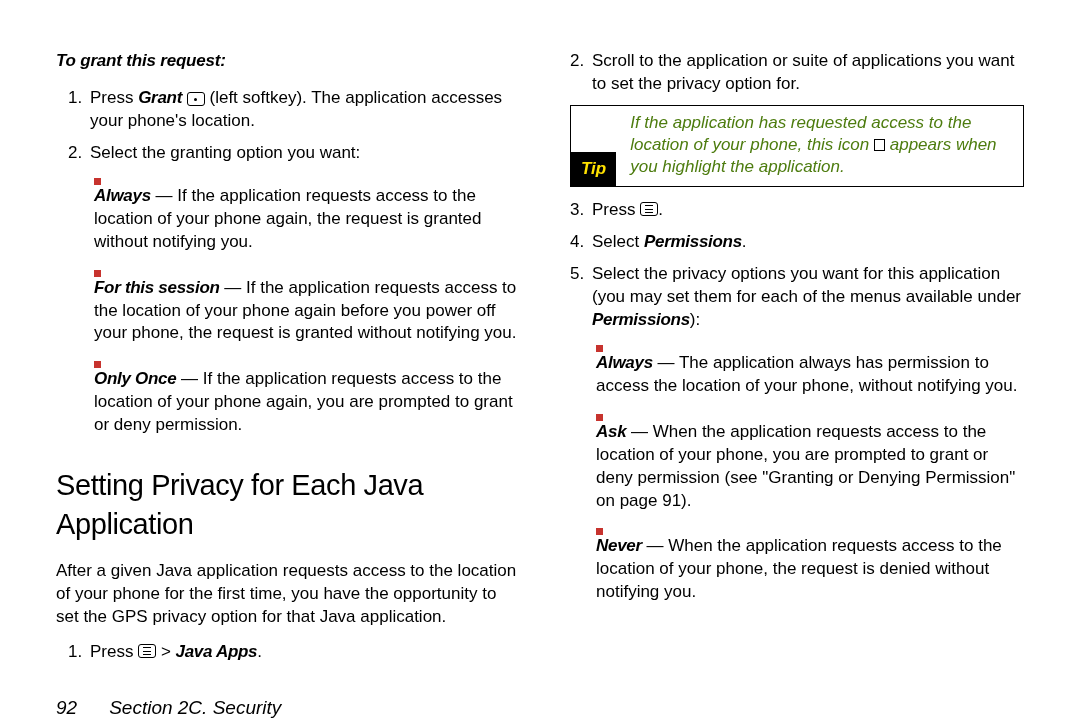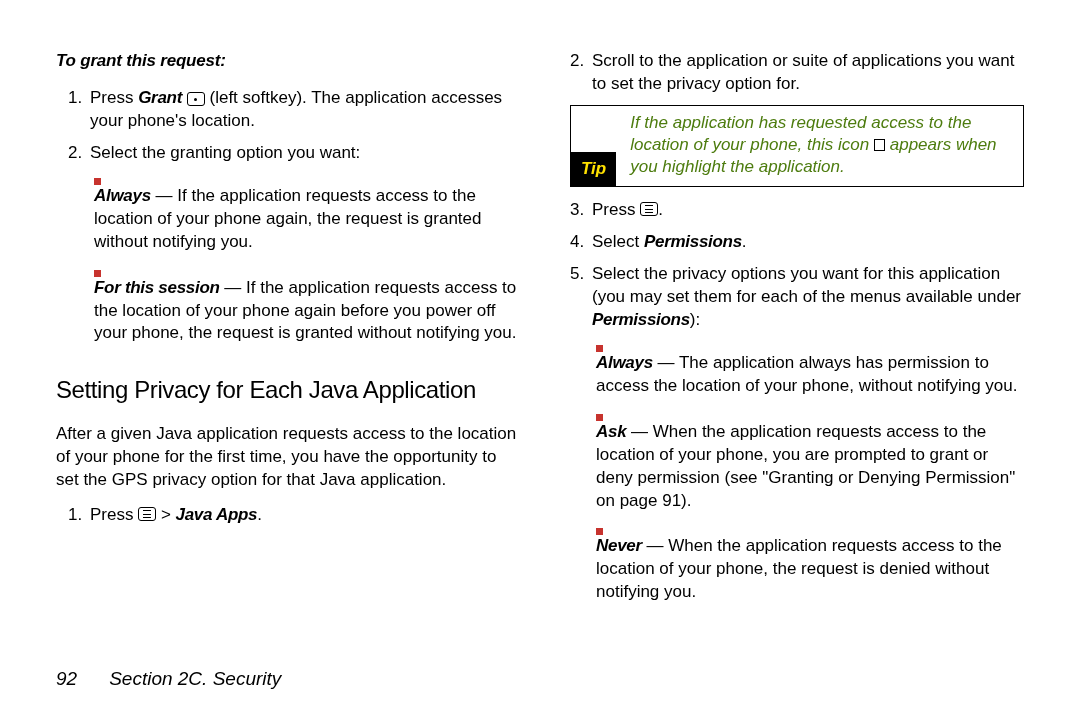--- a/index.html
+++ b/index.html
@@ -74,21 +74,21 @@
     font-style: italic;
     font-weight: bold;
     letter-spacing: -0.3px;
   }
   .bic {
     font-style: italic;
     font-weight: bold;
     letter-spacing: -0.3px;
   }
   h2.sec {
-    font-size: 24px;
+    font-size: 29px;
     font-weight: normal;
     margin: 20px 0 12px 0;
     letter-spacing: -0.4px;
   }
   p.body {
     margin: 16px 0 12px 0;
   }
   .key {
     display: inline-flex;
     align-items: center;
@@ -191,20 +191,24 @@
             <span>Select the granting option you want:</span>
             <ul class="sub">
               <li>
                 <span class="sq"></span>
                 <span class="sub-t"><span class="bi">Always</span><span> — If the application requests access to the location of your phone again, the request is granted without notifying you.</span></span>
               </li>
               <li>
                 <span class="sq"></span>
                 <span class="sub-t"><span class="bi">For this session</span><span> — If the application requests access to the location of your phone again before you power off your phone, the request is granted without notifying you.</span></span>
               </li>
+              <li>
+                <span class="sq"></span>
+                <span class="sub-t"><span class="bi">Only Once</span><span> — If the application requests access to the location of your phone again, you are prompted to grant or deny permission.</span></span>
+              </li>
             </ul>
           </span>
         </li>
       </ol>
 
       <h2 class="sec">Setting Privacy for Each Java Application</h2>
       <p class="body">After a given Java application requests access to the location of your phone for the first time, you have the opportunity to set the GPS privacy option for that Java application.</p>
 
       <ol class="num">
         <li>

